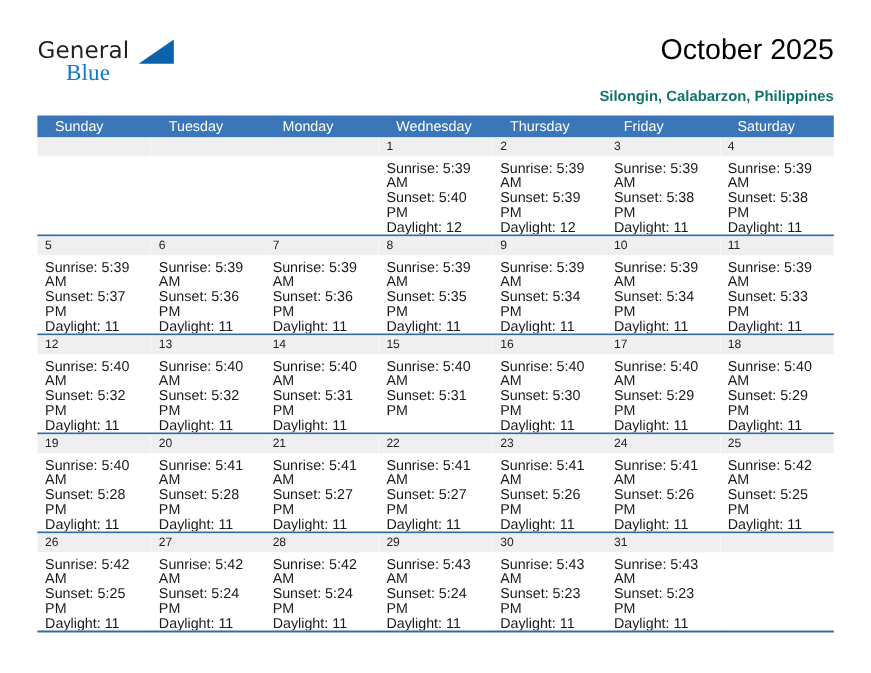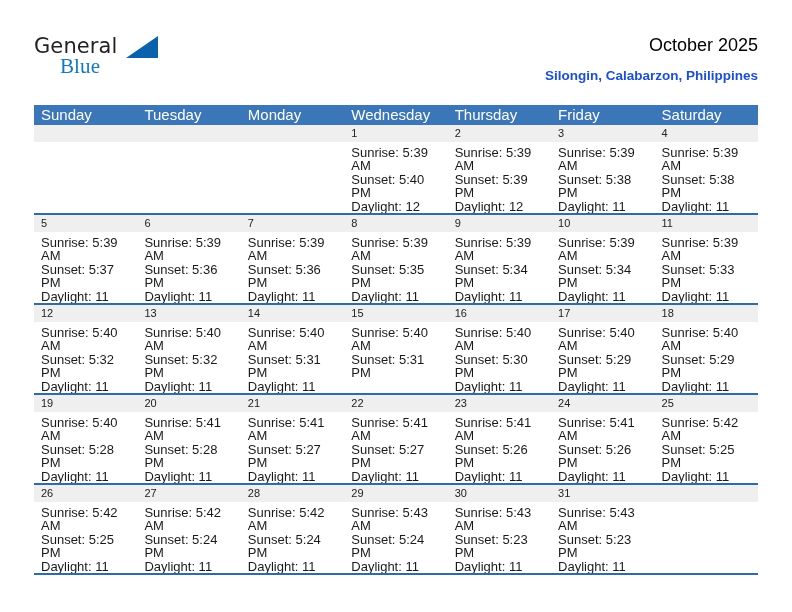--- a/index.html
+++ b/index.html
@@ -64,53 +64,53 @@
     border-bottom: 22px solid #0a62ad;
   }
 
   .title-block {
     position: absolute;
     right: 0;
     top: 0;
     text-align: right;
   }
   .cal-title {
-    font-size: 18px;
+    font-size: 26px;
     font-weight: normal;
     color: #000;
     line-height: 30px;
     white-space: nowrap;
   }
   .cal-subtitle {
     font-size: 13.5px;
     font-weight: bold;
-    color: #1d4ed8;
+    color: #0f766e;
     line-height: 20px;
-    margin-top: 6px;
+    margin-top: 18px;
     white-space: nowrap;
   }
 
   
   .calendar {
     position: absolute;
     left: 34px;
     top: 105px;
     width: 724px;
   }
   .weekdays {
     display: flex;
     background: #3a76b8;
     height: 20px;
   }
   .weekday {
     flex: 1 1 0;
     color: #ffffff;
-    font-size: 15px;
+    font-size: 13px;
     line-height: 20px;
-    padding-left: 7px;
+    padding-left: 16px;
     box-sizing: border-box;
     white-space: nowrap;
   }
   .week {
     display: flex;
     border-top: 2px solid #2e6ca8;
     height: 88px;
   }
   .week:first-of-type {
     border-top: none;

